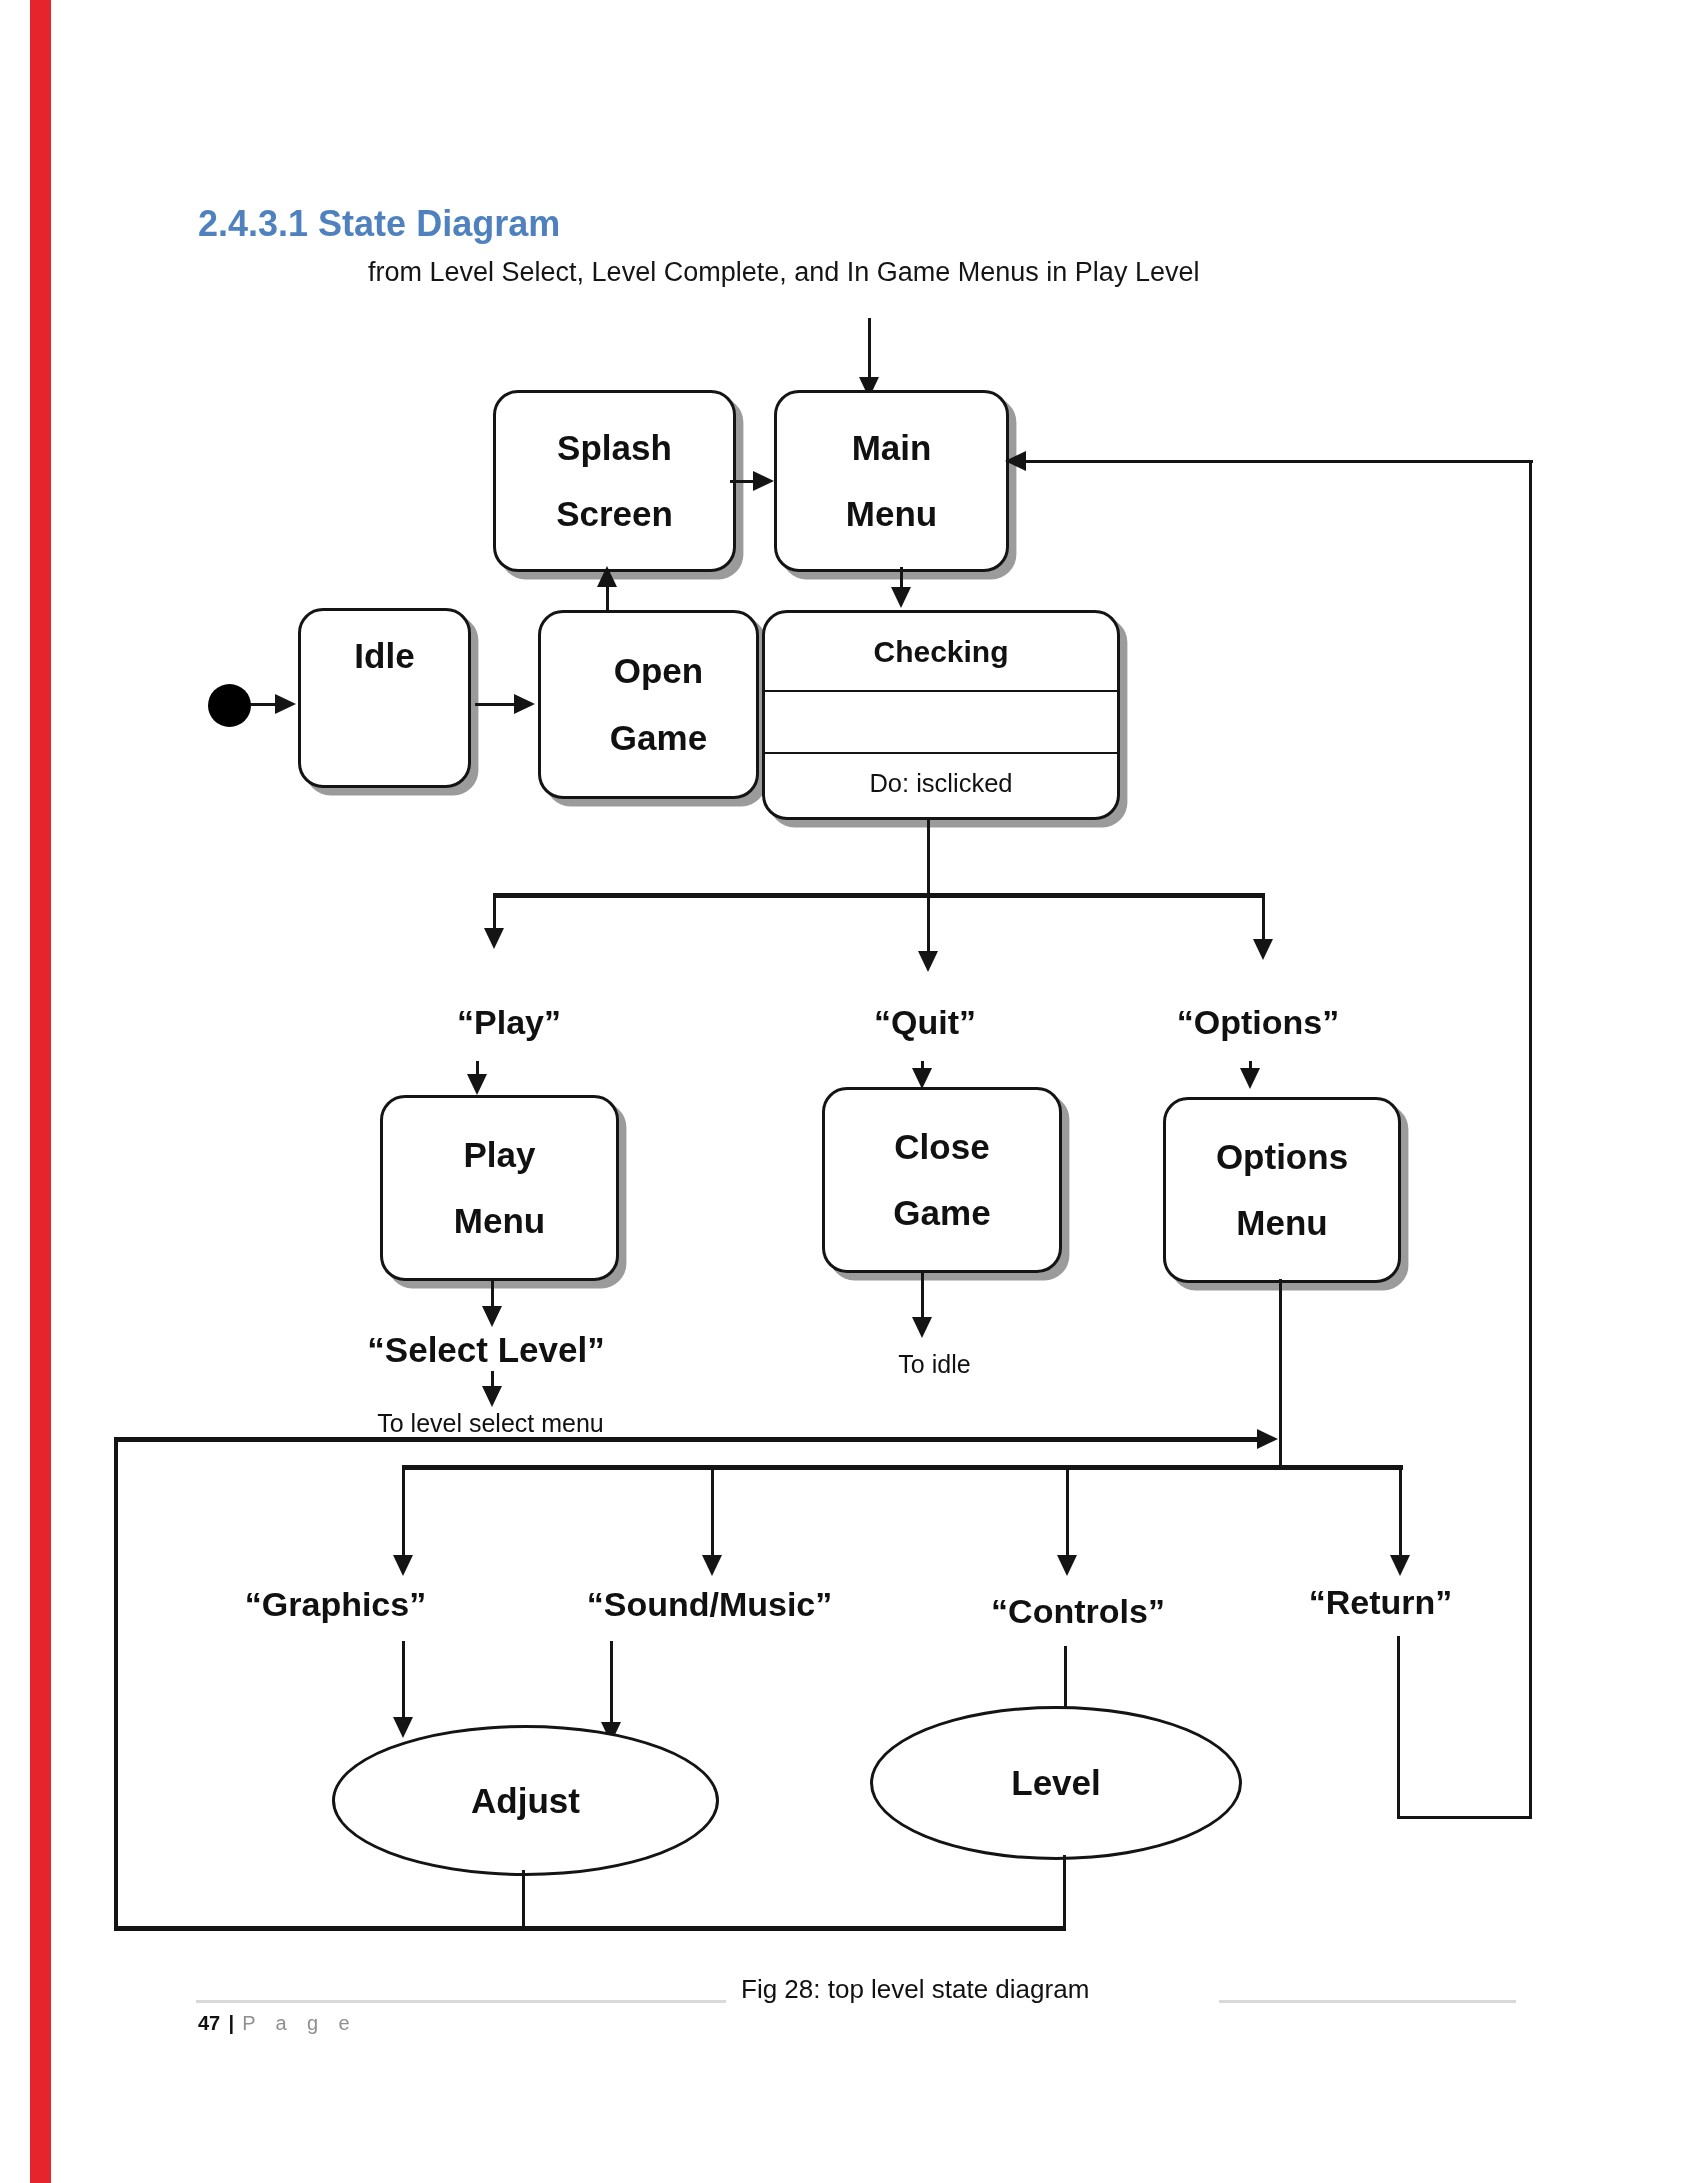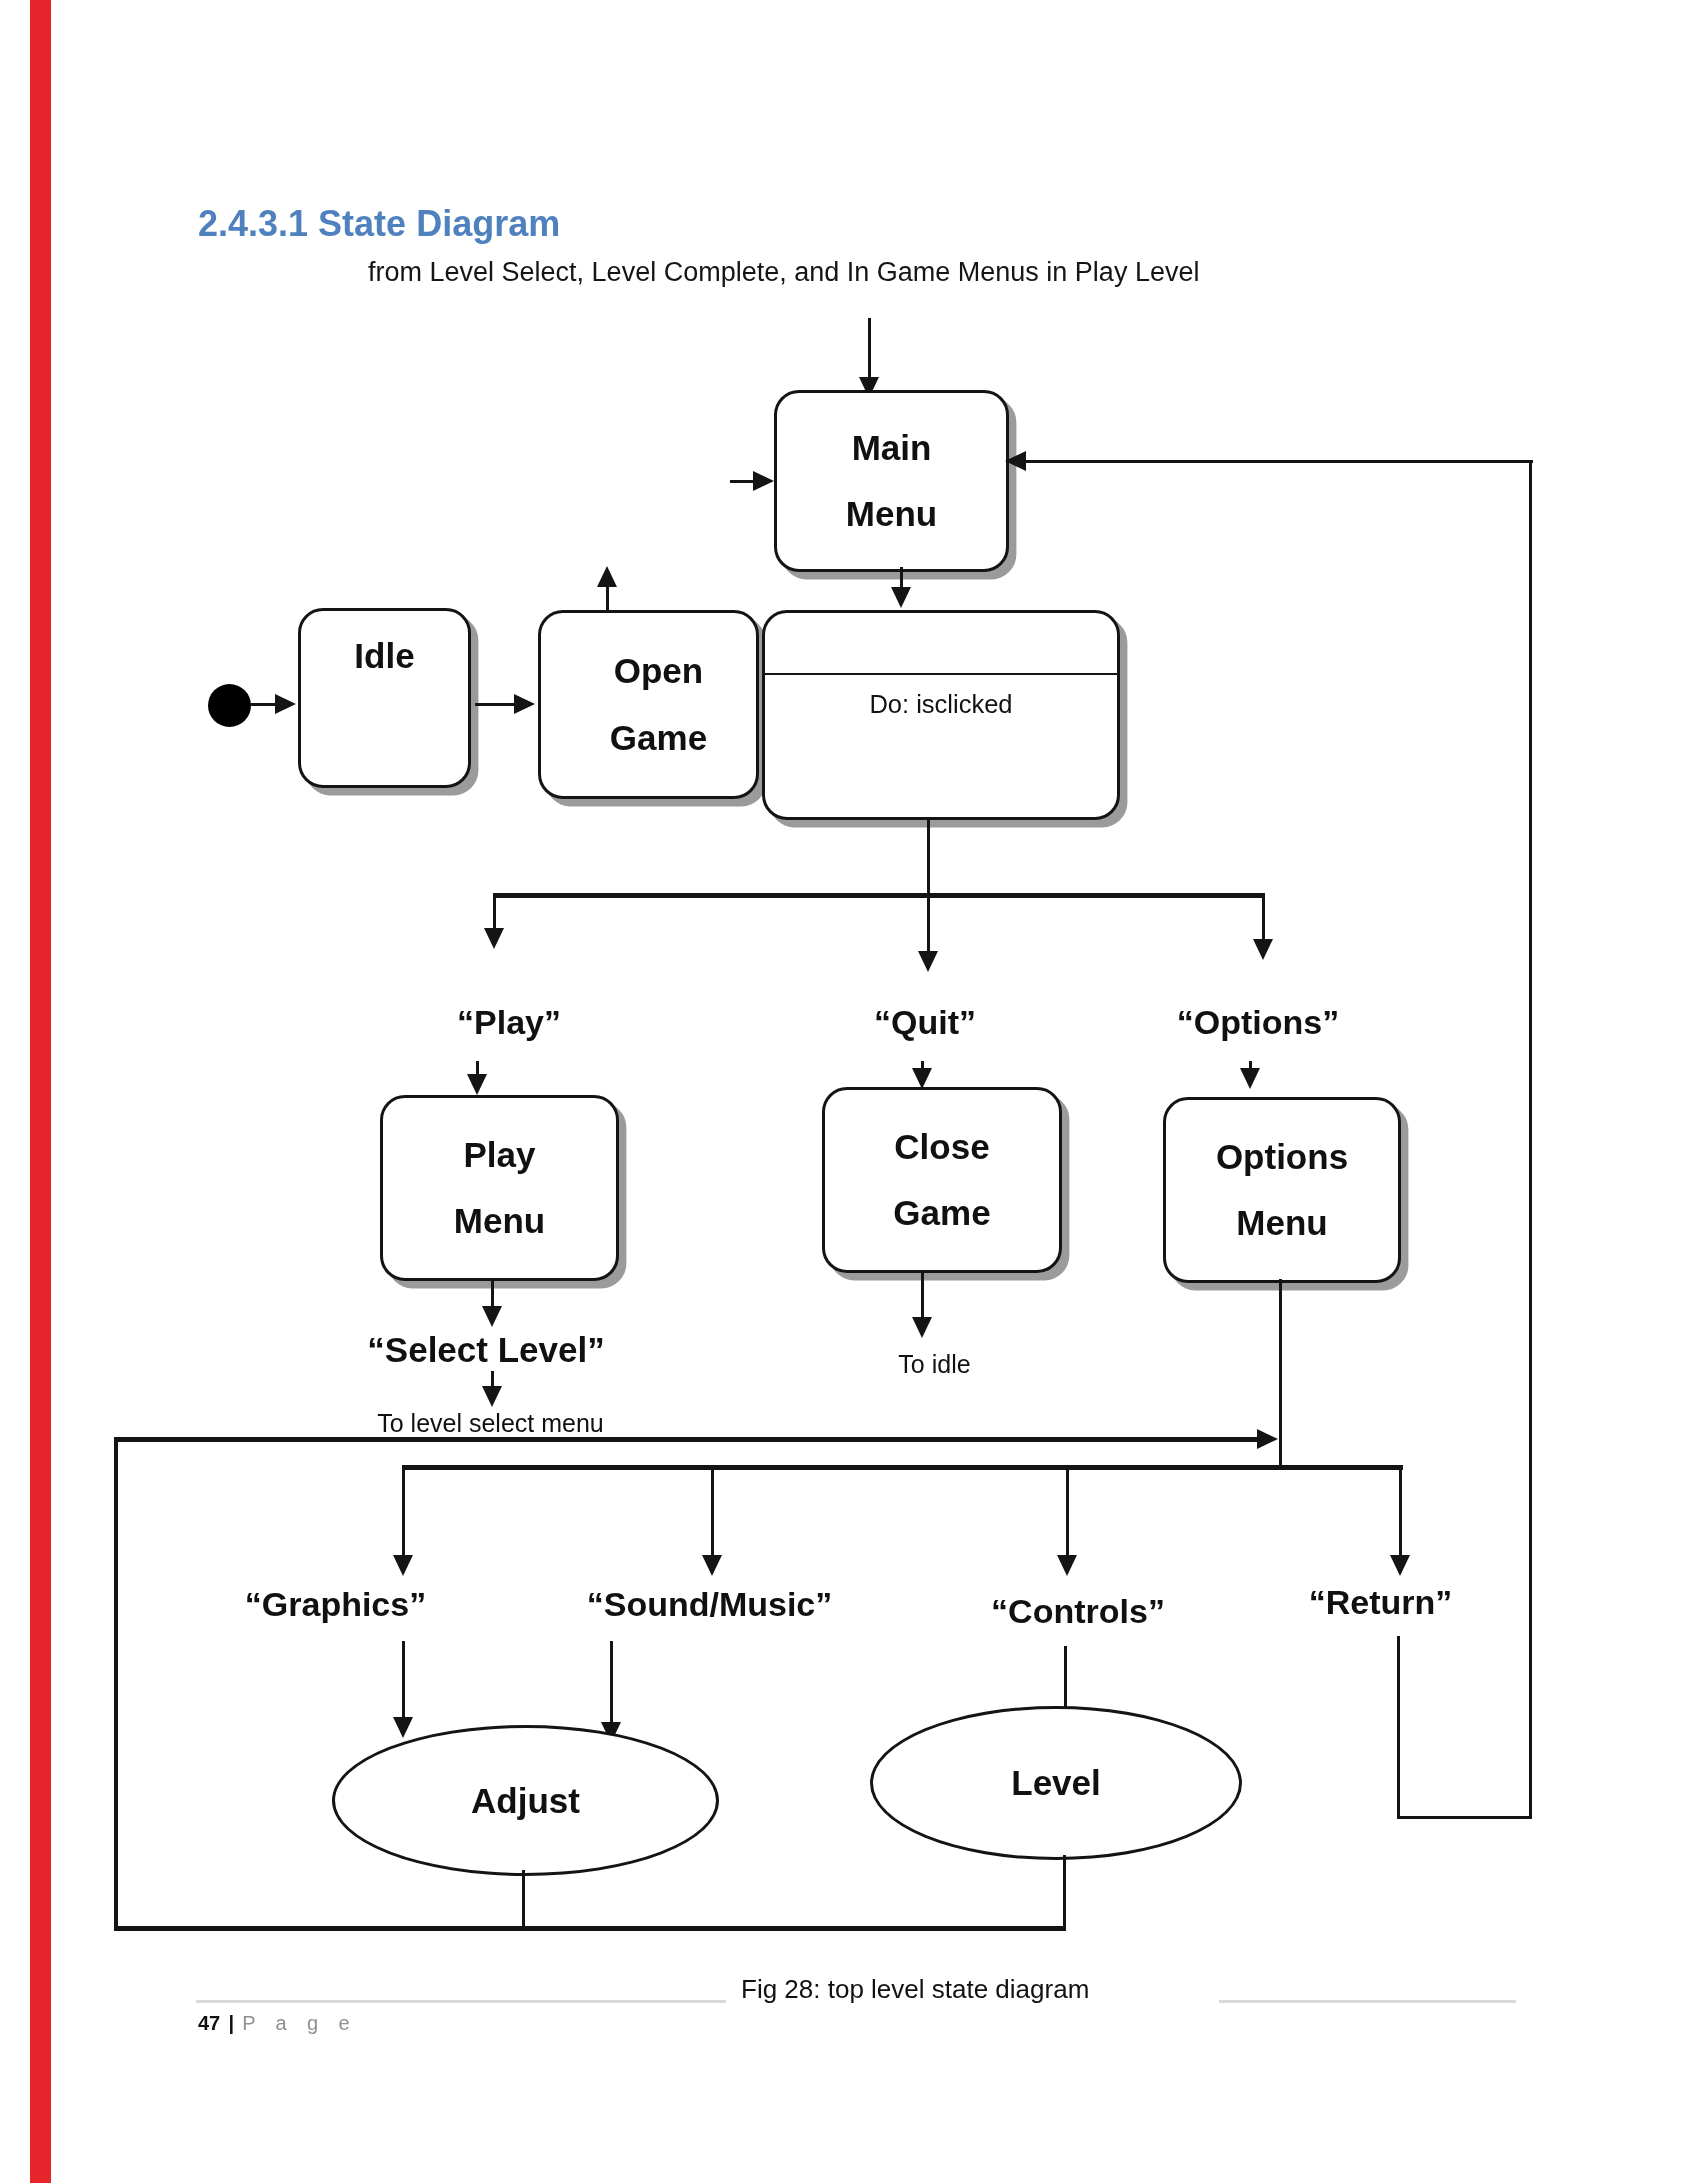--- a/index.html
+++ b/index.html
@@ -57,20 +57,24 @@
 <div id="page">
 
   <div class="abs" id="edge-bar"></div>
 
   <div class="abs" id="heading">2.4.3.1 State Diagram</div>
   <div class="abs" id="subtitle">from Level Select, Level Complete, and In Game Menus in Play Level</div>
 
   <div class="abs vline" style="left:868px;top:318px;height:64px;"></div>
   <div class="abs ah ah-down" style="left:859px;top:377px;"></div>
 
+  <div class="abs state" style="left:493px;top:390px;width:237px;height:176px;">
+    <span class="ln">Splash</span>
+    <span class="ln">Screen</span>
+  </div>
 
   <div class="abs state" style="left:774px;top:390px;width:229px;height:176px;">
     <span class="ln">Main</span>
     <span class="ln">Menu</span>
   </div>
 
   <div class="abs hline" style="left:730px;top:480px;width:26px;"></div>
   <div class="abs ah ah-right" style="left:753px;top:471px;"></div>
 
   <div class="abs" id="init-dot"></div>
@@ -89,20 +93,21 @@
     <span class="ln">Game</span>
   </div>
 
   <div class="abs vline" style="left:606px;top:585px;height:25px;"></div>
   <div class="abs ah ah-up" style="left:597px;top:566px;"></div>
 
   <div class="abs vline" style="left:900px;top:567px;height:25px;"></div>
   <div class="abs ah ah-down" style="left:891px;top:587px;"></div>
 
   <div class="abs" id="st-checking" style="left:762px;top:610px;width:352px;height:204px;">
+    <div class="row1">Checking</div>
     <div class="row2"></div>
     <div class="row3">Do: isclicked</div>
   </div>
 
   <div class="abs vline" style="left:927px;top:817px;height:138px;"></div>
   <div class="abs ah ah-down" style="left:918px;top:951px;"></div>
 
   <div class="abs hline thick" style="left:494px;top:893px;width:771px;"></div>
 
   <div class="abs vline" style="left:493px;top:893px;height:40px;"></div>

